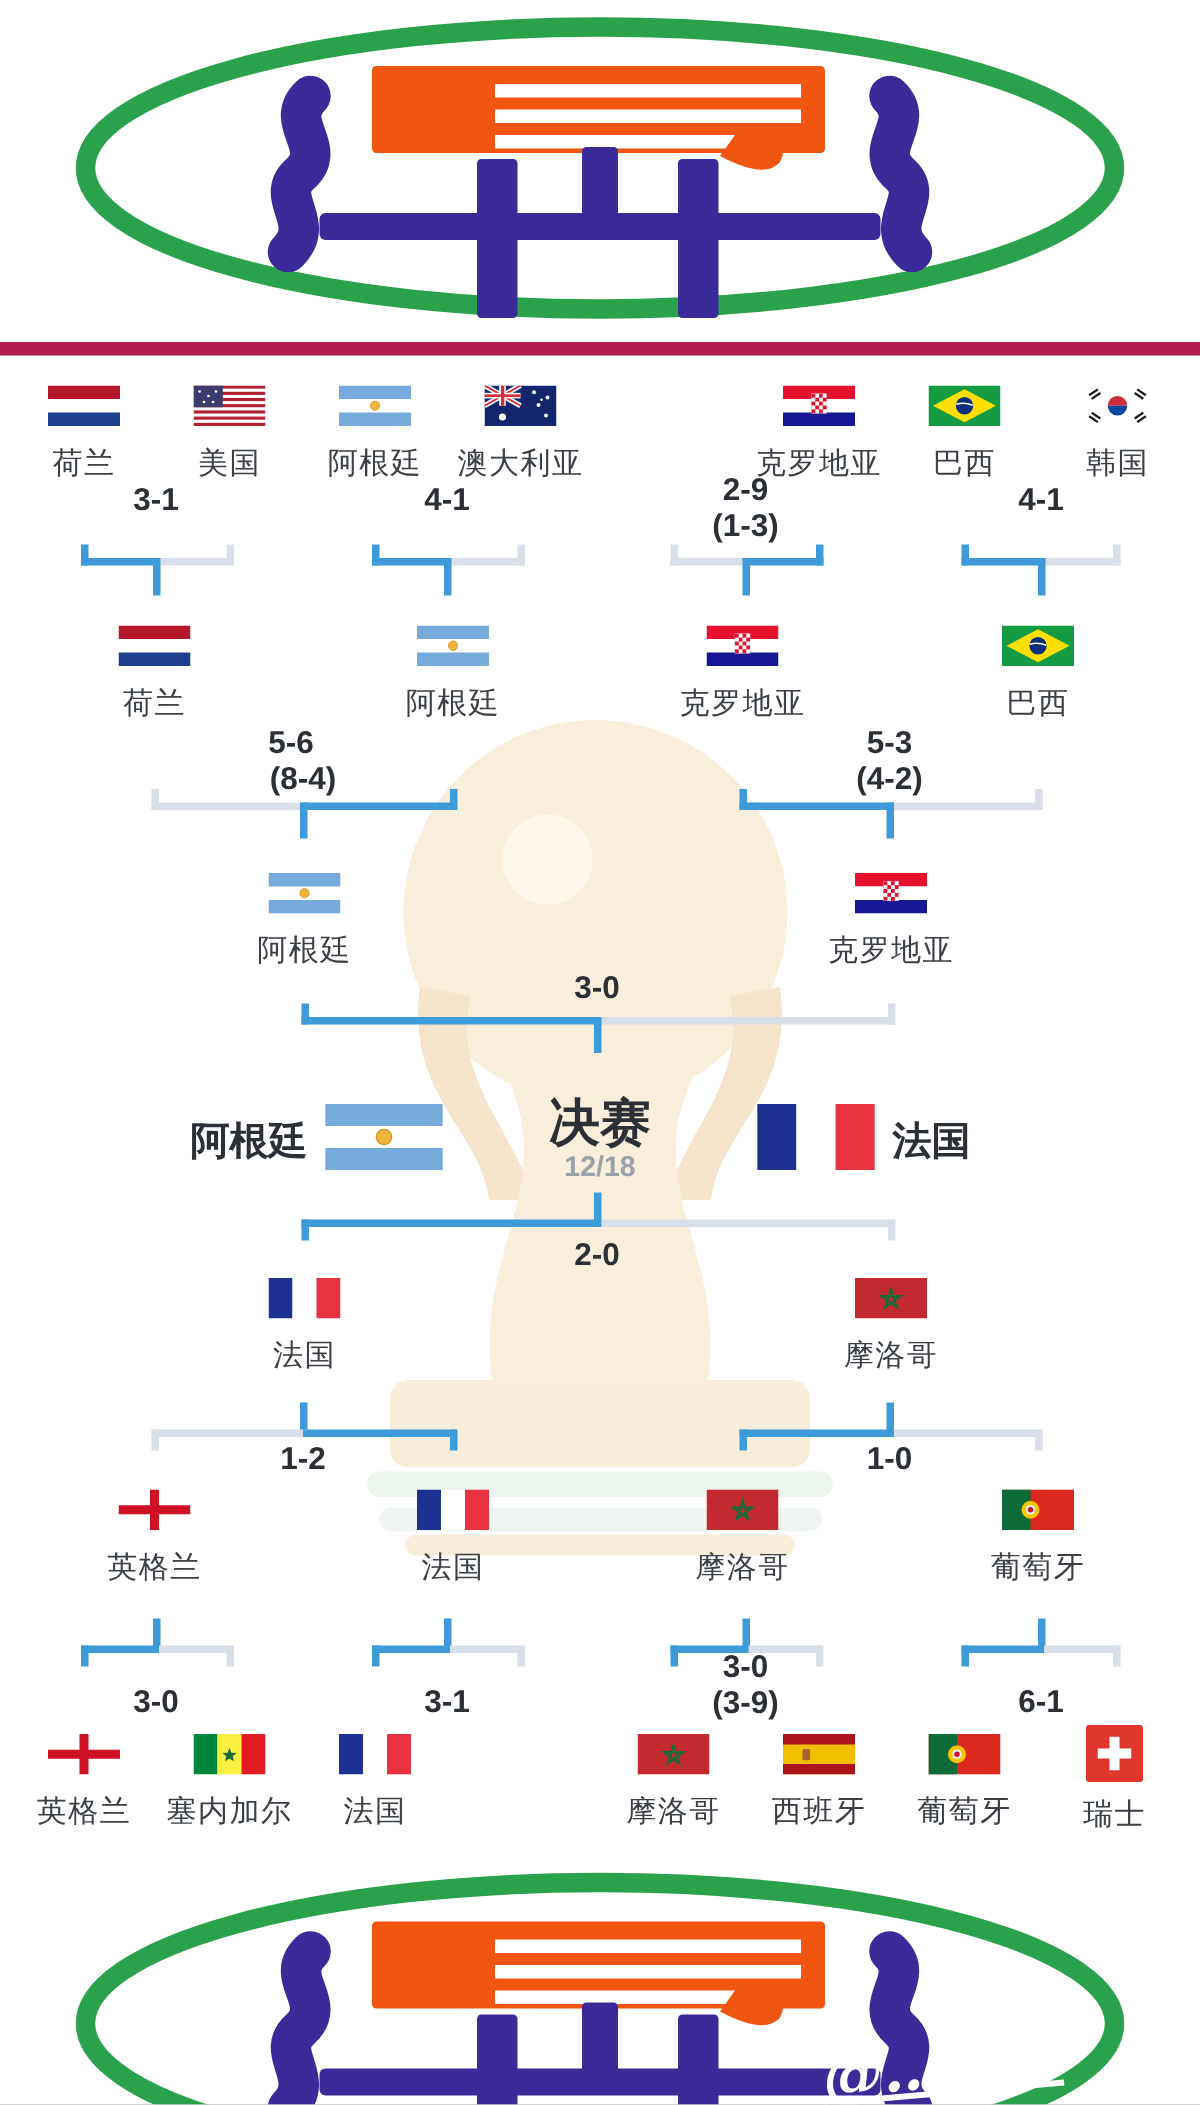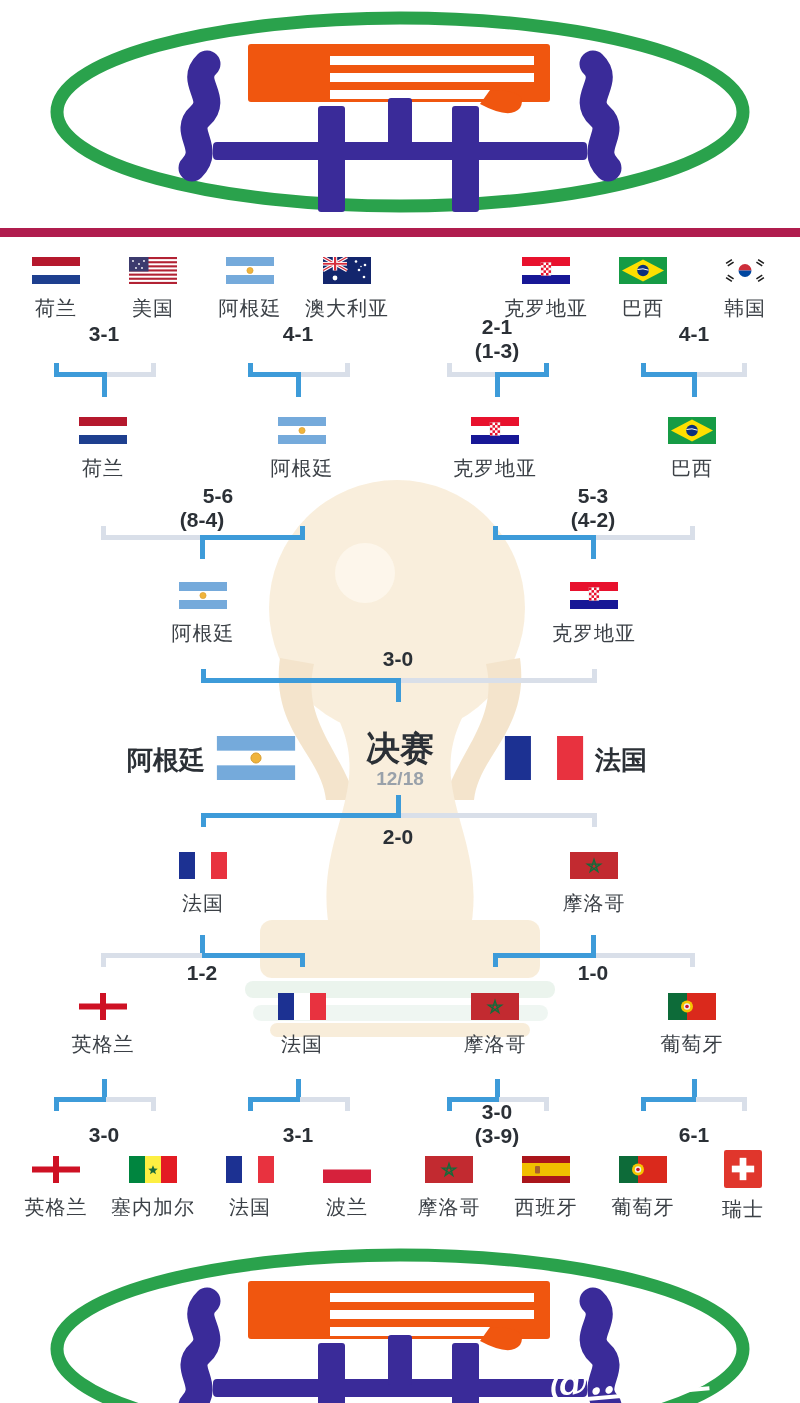--- a/index.html
+++ b/index.html
@@ -231,21 +231,21 @@
       </svg><div class="tname">克罗地亚</div></div>
   <div class="cell" style="left:583px;top:257px"><svg class="flag">
         <use href="#f-bra"></use>
       </svg><div class="tname">巴西</div></div>
   <div class="cell" style="left:685px;top:257px"><svg class="flag">
         <use href="#f-kor"></use>
       </svg><div class="tname">韩国</div></div>
 
   <div class="score" style="left:44px;top:322px">3-1</div>
   <div class="score" style="left:238px;top:322px">4-1</div>
-  <div class="score" style="left:437px;top:315px">2-1</div>
+  <div class="score" style="left:437px;top:315px">2-9</div>
   <div class="score" style="left:437px;top:339px">(1-3)</div>
   <div class="score" style="left:634px;top:322px">4-1</div>
 
   <div>
     <div class="vt blue" style="left:54px;top:363px;height:14px"></div>
     <div class="hl blue" style="left:54px;top:372px;width:52px"></div>
     <div class="hl gray" style="left:106px;top:372px;width:45px"></div>
     <div class="vt gray" style="left:151px;top:363px;height:14px"></div>
     <div class="vt blue" style="left:102px;top:372px;height:25px"></div>
   </div>
@@ -277,21 +277,21 @@
   <div class="cell" style="left:242px;top:417px"><svg class="flag">
         <use href="#f-arg"></use>
       </svg><div class="tname">阿根廷</div></div>
   <div class="cell" style="left:435px;top:417px"><svg class="flag">
         <use href="#f-cro"></use>
       </svg><div class="tname">克罗地亚</div></div>
   <div class="cell" style="left:632px;top:417px"><svg class="flag">
         <use href="#f-bra"></use>
       </svg><div class="tname">巴西</div></div>
 
-  <div class="score" style="left:158px;top:484px">5-6</div>
+  <div class="score" style="left:134px;top:484px">5-6</div>
   <div class="score" style="left:142px;top:508px">(8-4)</div>
   <div class="score" style="left:533px;top:484px">5-3</div>
   <div class="score" style="left:533px;top:508px">(4-2)</div>
 
   <div>
     <div class="vt gray" style="left:101px;top:526px;height:14px"></div>
     <div class="hl gray" style="left:101px;top:535px;width:103px"></div>
     <div class="hl blue" style="left:202px;top:535px;width:102px"></div>
     <div class="vt blue" style="left:300px;top:526px;height:14px"></div>
     <div class="vt blue" style="left:200px;top:535px;height:24px"></div>
@@ -417,23 +417,20 @@
 
   <div class="cell" style="left:-4px;top:1156px"><svg class="flag">
         <use href="#f-eng"></use>
       </svg><div class="tname">英格兰</div></div>
   <div class="cell" style="left:93px;top:1156px"><svg class="flag">
         <use href="#f-sen"></use>
       </svg><div class="tname">塞内加尔</div></div>
   <div class="cell" style="left:190px;top:1156px"><svg class="flag">
         <use href="#f-fra"></use>
       </svg><div class="tname">法国</div></div>
-  <div class="cell" style="left:287px;top:1156px"><svg class="flag">
-        <use href="#f-pol"></use>
-      </svg><div class="tname">波兰</div></div>
   <div class="cell" style="left:389px;top:1156px"><svg class="flag">
         <use href="#f-mar"></use>
       </svg><div class="tname">摩洛哥</div></div>
   <div class="cell" style="left:486px;top:1156px"><svg class="flag">
         <use href="#f-esp"></use>
       </svg><div class="tname">西班牙</div></div>
   <div class="cell" style="left:583px;top:1156px"><svg class="flag">
         <use href="#f-por"></use>
       </svg><div class="tname">葡萄牙</div></div>
   <div class="cell" style="left:683px;top:1150px"><svg class="flag-sq">

